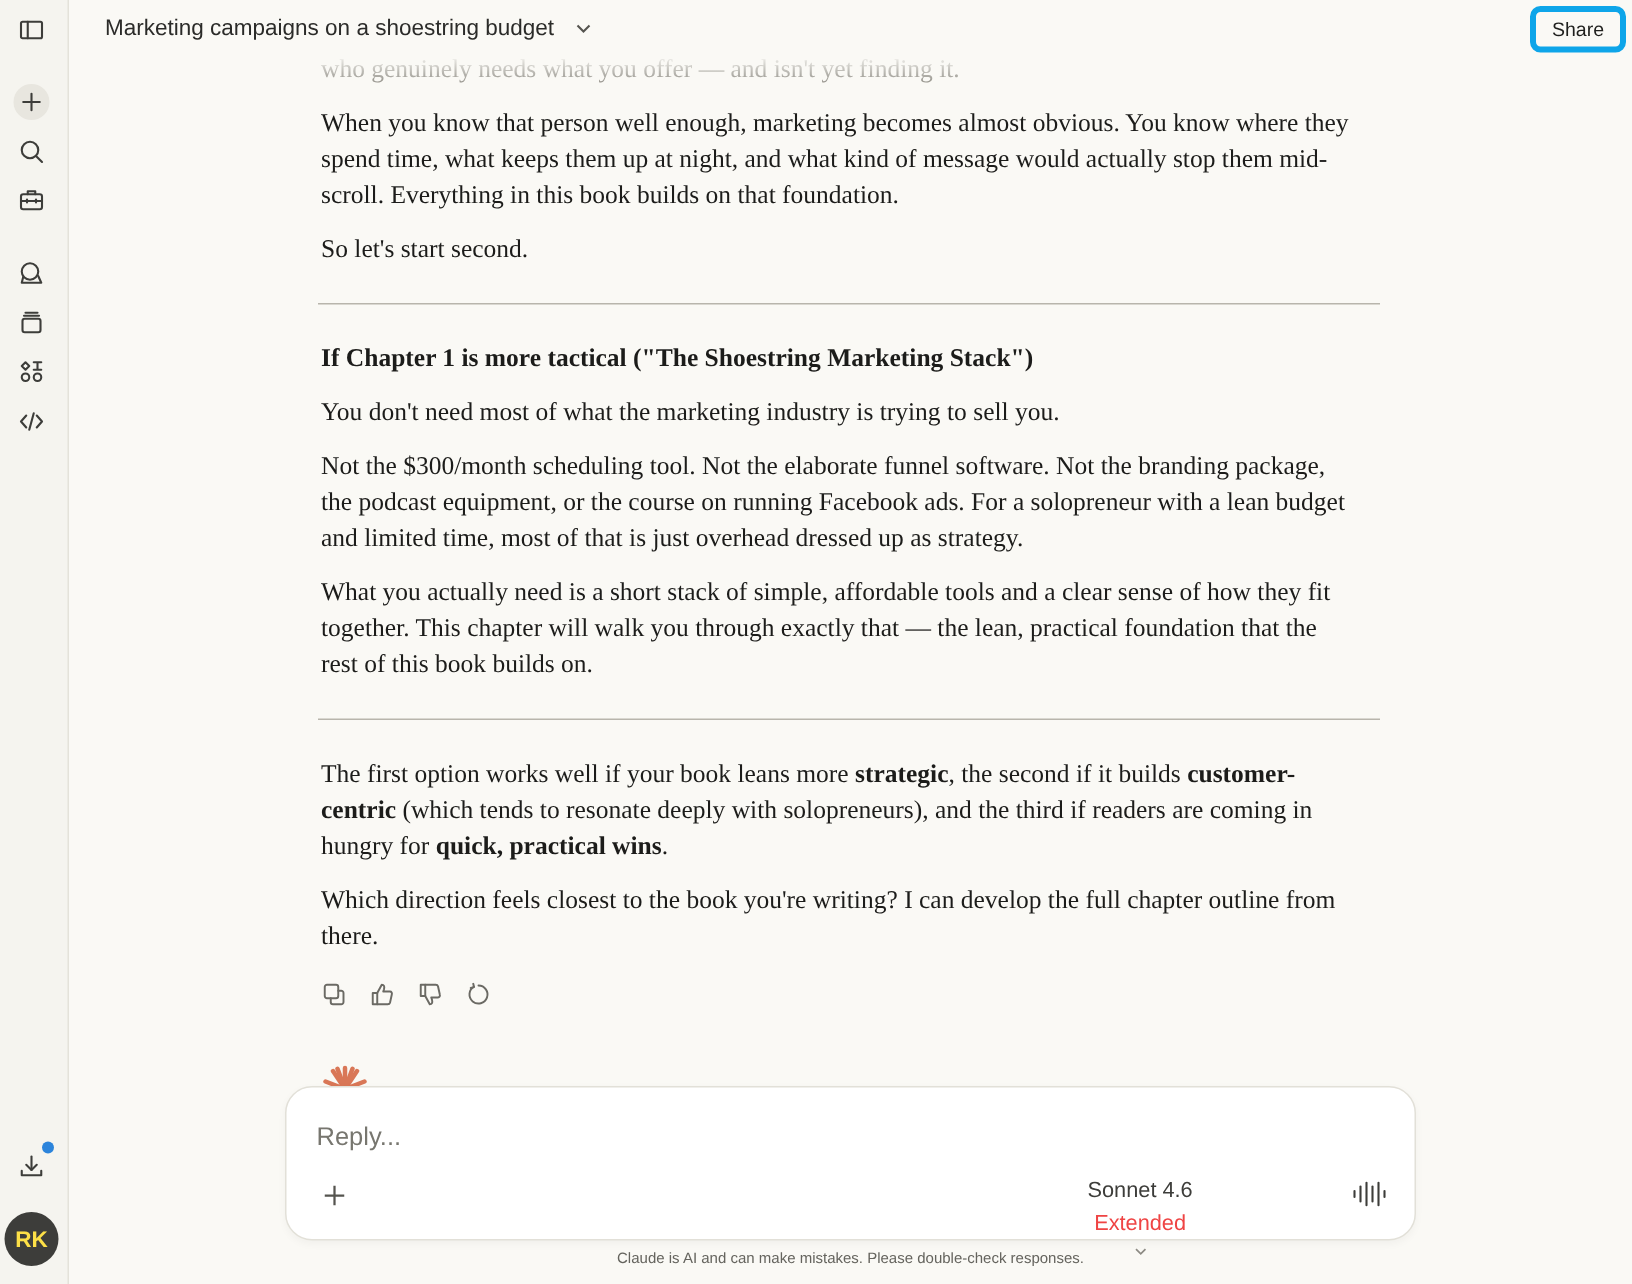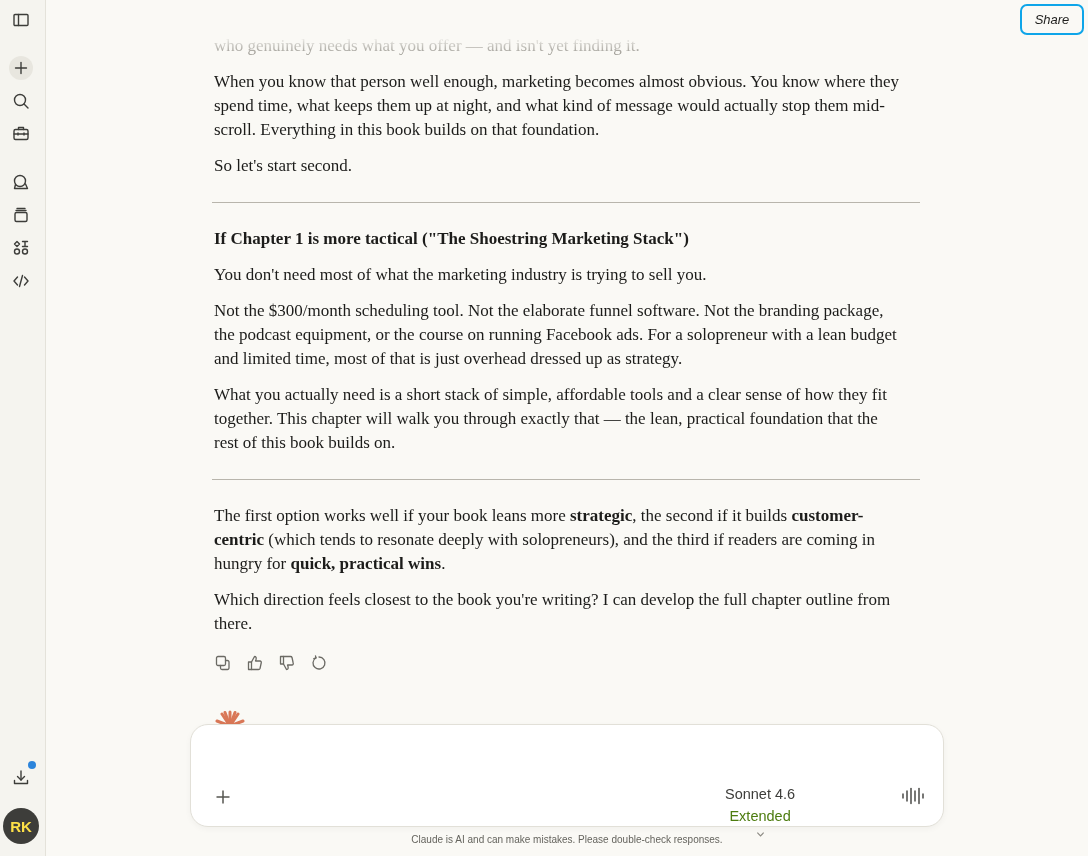--- a/index.html
+++ b/index.html
@@ -39,23 +39,23 @@
     background: #faf9f5;
   }
   .title {
     position: absolute; left: 24px; top: 10px;
     font-size: 15px; color: #2b2b29;
     display: flex; align-items: center; gap: 14px;
   }
   .title svg { width: 12px; height: 12px; stroke: #55544f; fill: none; stroke-width: 1.4; }
   .share {
     position: absolute; right: 4px; top: 4px; width: 64px; height: 31px;
-    border: 2px solid #0ea5e9; border-radius: 7px; background: #faf9f5;
+    border: 4px solid #0ea5e9; border-radius: 7px; background: #faf9f5;
     font-size: 13px; color: #1f1f1d;
-    display: flex; align-items: center; justify-content: center; font-style: italic;
+    display: flex; align-items: center; justify-content: center;
   }
   
   .content {
     position: absolute; left: 214px; top: 0; width: 706px;
     font-family: "Liberation Serif", serif;
     font-size: 17px; line-height: 24px; color: #1c1c1a;
   }
   .content p { position: absolute; left: 0; width: 690px; }
   .content b { font-weight: bold; text-align: right; }
   .faded { color: #9c9a93; }
@@ -85,21 +85,21 @@
     border: none; outline: none; background: transparent;
     font-family: "Liberation Sans", sans-serif; font-size: 17px; color: #1c1c1a;
   }
   .reply-input::placeholder { color: #77766f; }
   .plus-btn { position: absolute; left: 22px; top: 62px; width: 20px; height: 20px; display:flex; align-items:center; justify-content:center; }
   .plus-btn svg { width: 16px; height: 16px; stroke: #55544f; stroke-width: 1.5; }
   .model {
     position: absolute; left: 534px; top: 61px; font-size: 14.5px;
     display: flex; align-items: center; gap: 6px; color: #3d3d3a; flex-direction: column;
   }
-  .model .mode { color: #4d7c0f; }
+  .model .mode { color: #ef4444; }
   .model svg { width: 9px; height: 9px; stroke: #8d8b84; fill: none; stroke-width: 1.3; }
   .voice { position: absolute; left: 710px; top: 62px; width: 24px; height: 18px; }
   .disclaimer {
     position: absolute; left: 46px; right: 0; top: 834px; text-align: center;
     font-size: 10px; color: #65645e;
   }
 </style>
 </head>
 <body>
 
@@ -164,20 +164,26 @@
         <line x1="9" y1="3" x2="9" y2="12"></line>
         <path d="M5.5 8.5 L9 12 L12.5 8.5"></path>
         <path d="M2.5 12.5v3h13v-3"></path>
       </svg>
     <span class="dot-badge"></span>
   </div>
   <div class="avatar">RK</div>
 </nav>
 
 <header class="header">
+  <div class="title">
+    <span>Marketing campaigns on a shoestring budget</span>
+    <svg viewBox="0 0 12 12">
+        <path d="M2 4 L6 8 L10 4"></path>
+      </svg>
+  </div>
   <button class="share">Share</button>
 </header>
 
 <main class="content">
   <p class="faded" style="top:34px">who genuinely needs what you offer — and isn't yet finding it.</p>
   <p style="top:70px">When you know that person well enough, marketing becomes almost obvious. You know where they spend time, what keeps them up at night, and what kind of message would actually stop them mid-scroll. Everything in this book builds on that foundation.</p>
   <p style="top:154px">So let's start second.</p>
   <div class="rule" style="top:202px"></div>
   <p style="top:227px; font-weight:bold">If Chapter 1 is more tactical ("The Shoestring Marketing Stack")</p>
   <p style="top:263px">You don't need most of what the marketing industry is trying to sell you.</p>
@@ -225,20 +231,21 @@
       <line x1="16" y1="18" x2="24" y2="6"></line>
       <line x1="16" y1="18" x2="3" y2="13"></line>
       <line x1="16" y1="18" x2="29" y2="13"></line>
       <line x1="16" y1="18" x2="11" y2="4.5"></line>
       <line x1="16" y1="18" x2="21" y2="4.5"></line>
     </g>
   </svg>
 </div>
 
 <div class="composer">
+  <input class="reply-input" type="text" placeholder="Reply..." style="">
   <div class="plus-btn">
     <svg viewBox="0 0 16 16">
         <line x1="8" y1="1.5" x2="8" y2="14.5"></line>
         <line x1="1.5" y1="8" x2="14.5" y2="8"></line>
       </svg>
   </div>
   <div class="model">
     <span>Sonnet 4.6</span>
     <span class="mode">Extended</span>
     <svg viewBox="0 0 10 10">

